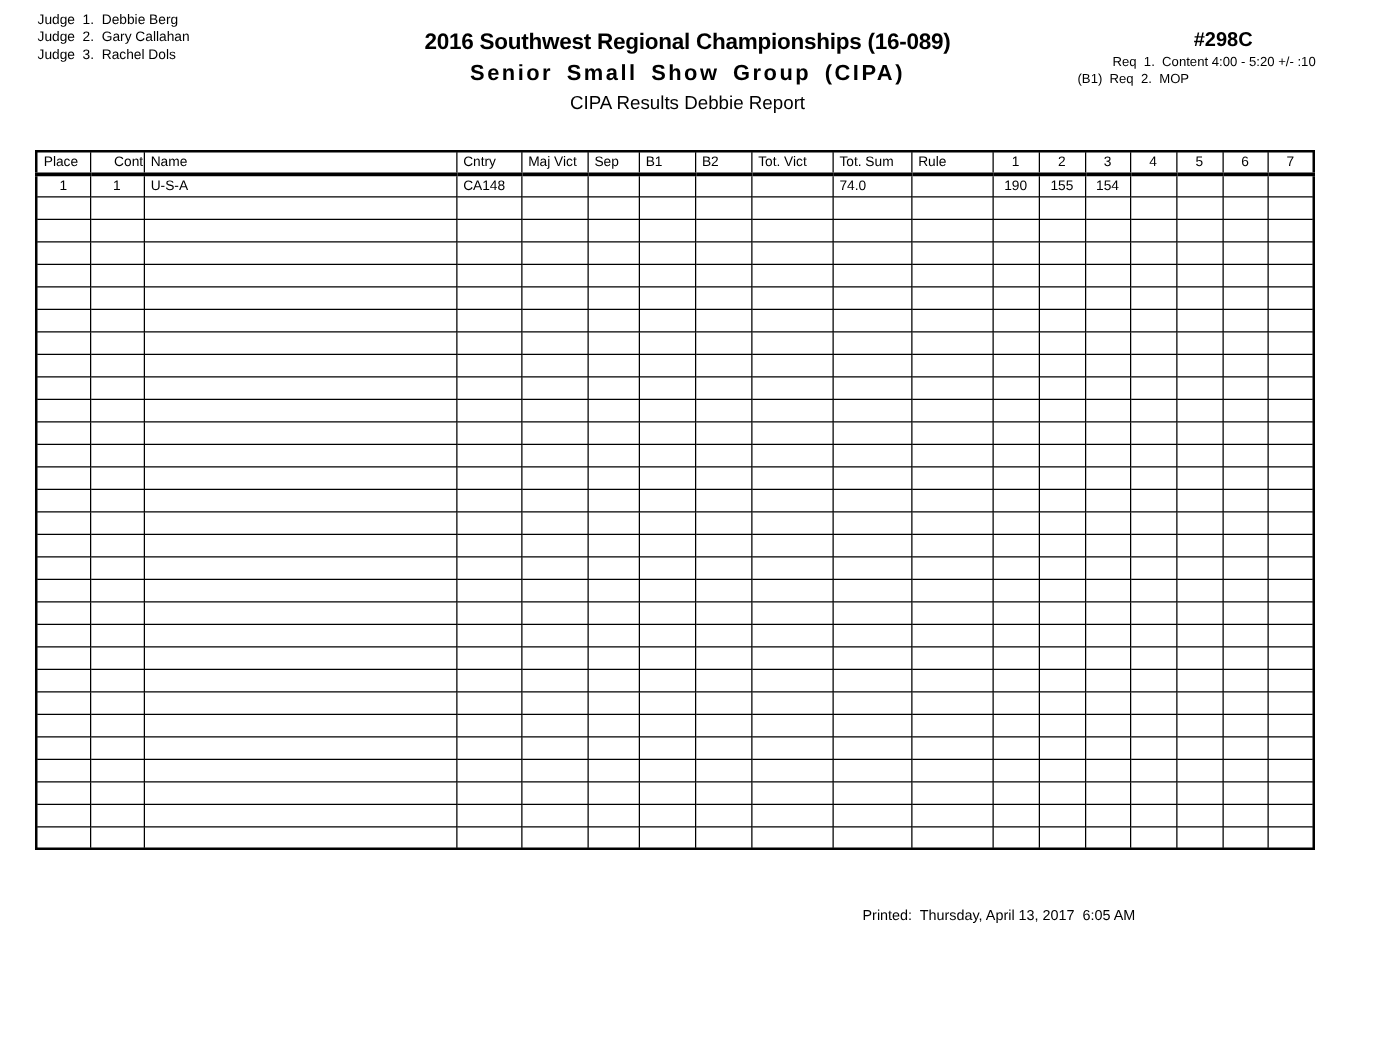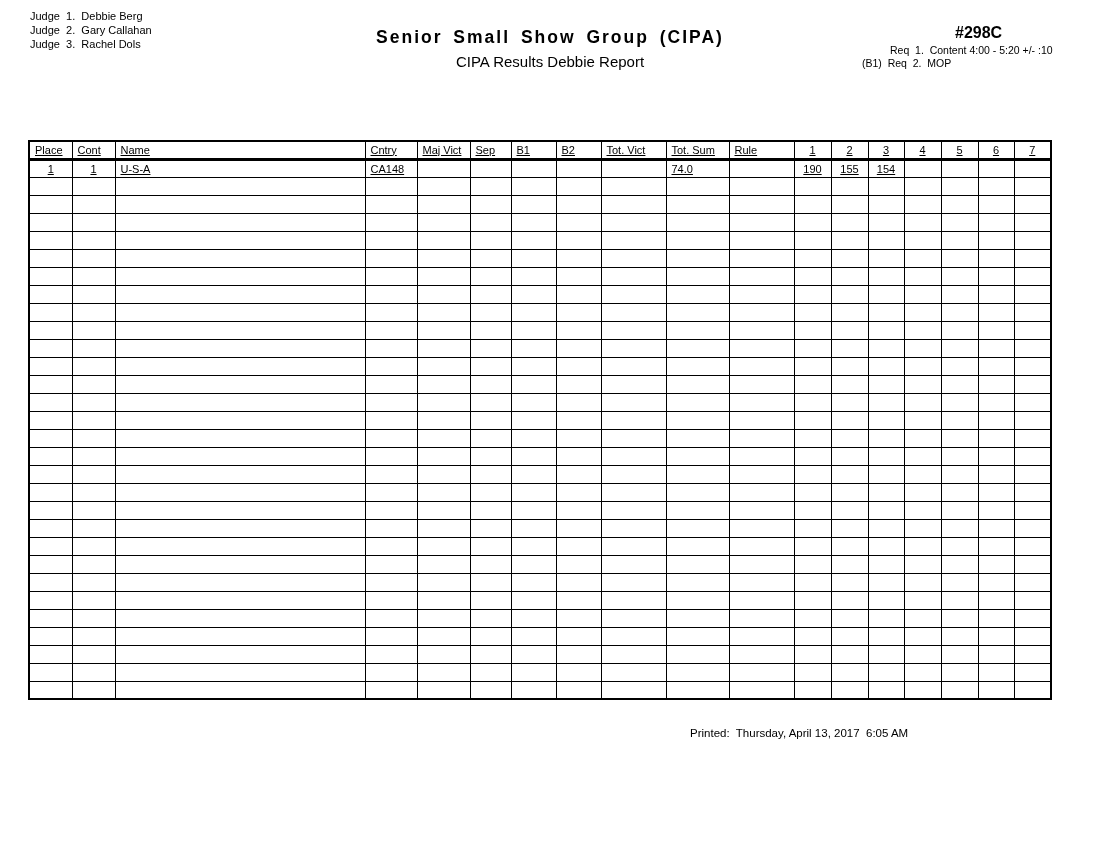--- a/index.html
+++ b/index.html
@@ -36,21 +36,21 @@
   .venue   { font-size: 14px; margin-top: 4px; }
   .event   { font-size: 17.5px; font-weight: bold; letter-spacing: 2px; word-spacing: 4px; margin-top: 4px; }
   .report  { font-size: 15px; margin-top: 5px; }
 
   
   .badge-number { position: absolute; left: 955px; top: 24px; font-size: 16px; font-weight: bold; }
   .badge-req1   { position: absolute; left: 890px; top: 44px; font-size: 10.5px; }
   .badge-req2   { position: absolute; left: 862px; top: 57px; font-size: 10.5px; }
 
   
-  .table-wrap { position: absolute; left: 28px; top: 140px; text-decoration: underline; }
+  .table-wrap { position: absolute; left: 28px; top: 120px; }
   table.results {
     border-collapse: collapse;
     table-layout: fixed;
     width: 1022px;
     border: 2px solid #000000;
   }
   table.results th, table.results td {
     border: 1px solid #000000;
     font-family: "Liberation Sans", sans-serif;
     font-size: 11px;
@@ -75,20 +75,21 @@
 
 <div class="page">
 
   <div class="judges">
     <div class="pre">Judge  1.  Debbie Berg</div>
     <div class="pre">Judge  2.  Gary Callahan</div>
     <div class="pre">Judge  3.  Rachel Dols</div>
   </div>
 
   <div class="center-header">
+    <div class="title pre">2016 Southwest Regional Championships (16-089)</div>
     <div class="event pre">Senior Small Show Group (CIPA)</div>
     <div class="report pre">CIPA Results Debbie Report</div>
   </div>
 
   <div class="badge-number pre">#298C</div>
   <div class="badge-req1 pre">Req  1.  Content 4:00 - 5:20 +/- :10</div>
   <div class="badge-req2 pre">(B1)  Req  2.  MOP</div>
 
   <div class="table-wrap">
     <table class="results">
@@ -108,21 +109,21 @@
           <col style="width: 37px;">
           <col style="width: 36px;">
           <col style="width: 37px;">
           <col style="width: 37px;">
           <col style="width: 36px;">
           <col style="width: 37px;">
         </colgroup>
         <thead>
           <tr>
             <th style="text-align: left; padding: 0px 0px 0px 5px;">Place</th>
-            <th style="text-align: left; padding: 0px 0px 0px 5px;">Cont</th>
+            <th style="text-align: right; padding: 0px 0px 0px 5px;">Cont</th>
             <th style="text-align: left; padding: 0px 0px 0px 5px;">Name</th>
             <th style="text-align: left; padding: 0px 0px 0px 5px;">Cntry</th>
             <th style="text-align: left; padding: 0px 0px 0px 5px;">Maj Vict</th>
             <th style="text-align: left; padding: 0px 0px 0px 5px;">Sep</th>
             <th style="text-align: left; padding: 0px 0px 0px 5px;">B1</th>
             <th style="text-align: left; padding: 0px 0px 0px 5px;">B2</th>
             <th style="text-align: left; padding: 0px 0px 0px 5px;">Tot. Vict</th>
             <th style="text-align: left; padding: 0px 0px 0px 5px;">Tot. Sum</th>
             <th style="text-align: left; padding: 0px 0px 0px 5px;">Rule</th>
             <th style="text-align: center; padding: 0px;">1</th>

